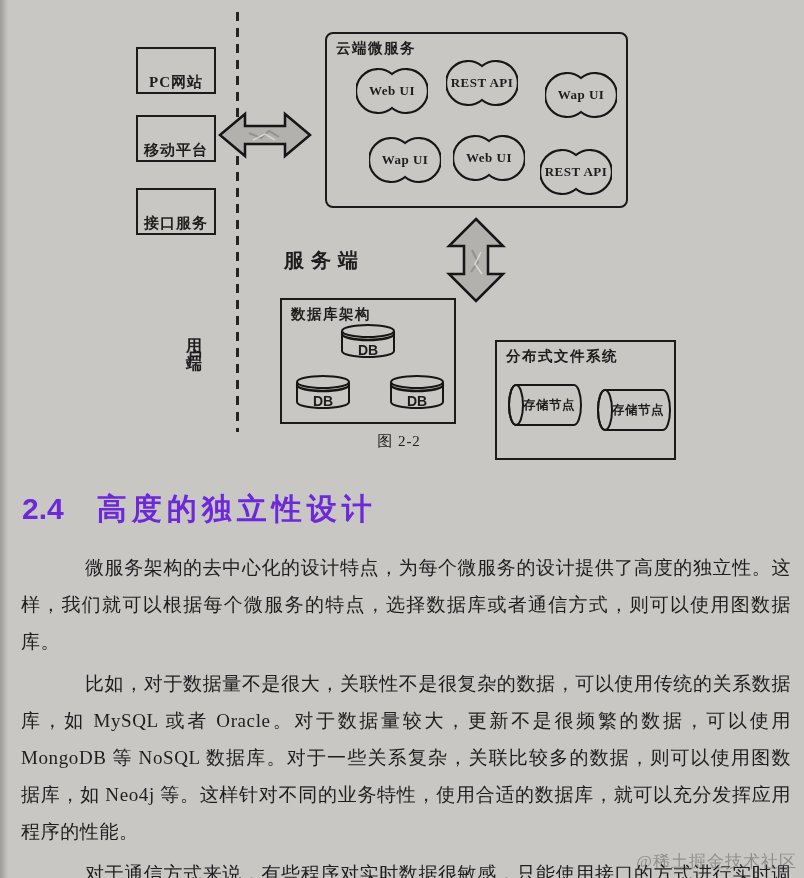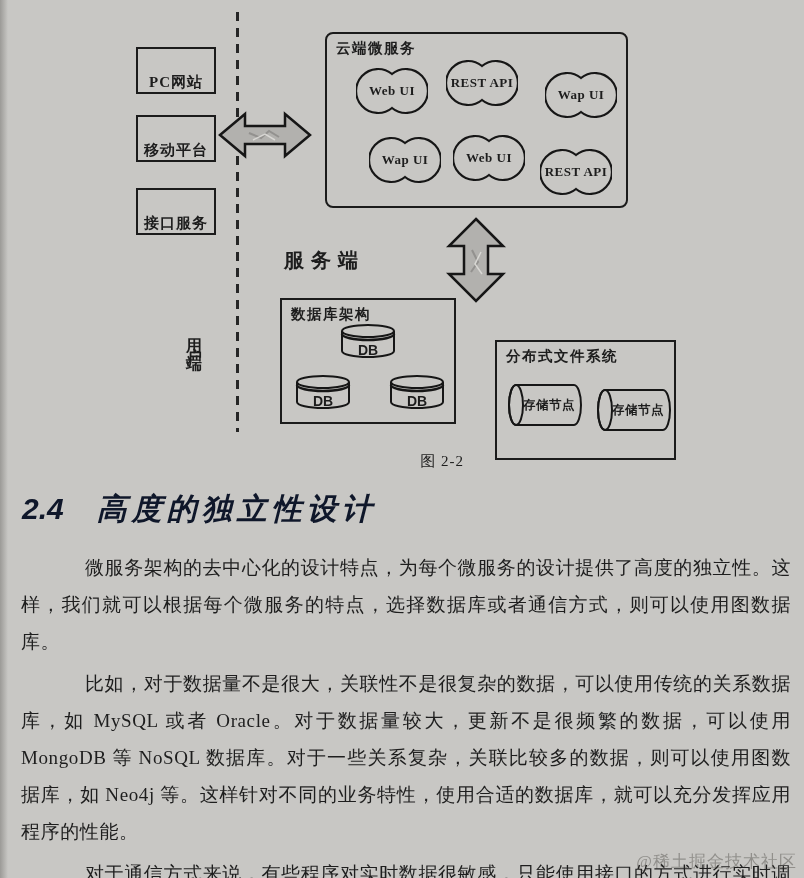--- a/index.html
+++ b/index.html
@@ -41,24 +41,24 @@
   .dbcyl{position:absolute;width:56px;height:35px;}
   .dbcyl svg{position:absolute;left:0;top:0;}
   .dbcyl span{position:absolute;left:0;right:0;bottom:1px;text-align:center;
     font-size:14px;font-weight:bold;font-family:"Liberation Sans",sans-serif;}
   .d0{left:58px;top:24px}.d1{left:13px;top:75px}.d2{left:107px;top:75px}
   .hcyl{position:absolute;width:76px;height:44px;}
   .hcyl svg{position:absolute;left:0;top:0;}
   .hcyl span{position:absolute;inset:0;display:flex;align-items:center;justify-content:center;
     padding-left:8px;font-size:12.5px;font-weight:bold;letter-spacing:0.5px;}
   .s0{left:10px;top:41px}.s1{left:99px;top:46px}
-  .caption{position:absolute;left:334px;top:452px;width:130px;text-align:right;font-size:15px;letter-spacing:1px;}
+  .caption{position:absolute;left:334px;top:432px;width:130px;text-align:center;font-size:15px;letter-spacing:1px;}
   
   .heading{position:absolute;left:22px;top:489px;display:flex;gap:33px;align-items:baseline;
-    font-family:"Liberation Sans",sans-serif;font-weight:bold;font-size:30px;color:#0f172a;font-style:italic;}
+    font-family:"Liberation Sans",sans-serif;font-weight:bold;font-size:30px;color:#6d28d9;}
   .heading .htitle{letter-spacing:5px;}
   .bodytext{position:absolute;left:21px;top:549px;width:770px;
     font-size:19px;line-height:37px;letter-spacing:0.6px;text-align:justify;color:#1e1e1e;}
   .bodytext p{margin:0 0 5px 0;text-indent:64px;}
   .watermark{position:absolute;right:7px;bottom:5px;font-size:17px;
     color:rgba(55,53,48,0.38);letter-spacing:1px;}
 </style>
 </head>
 <body>
 

